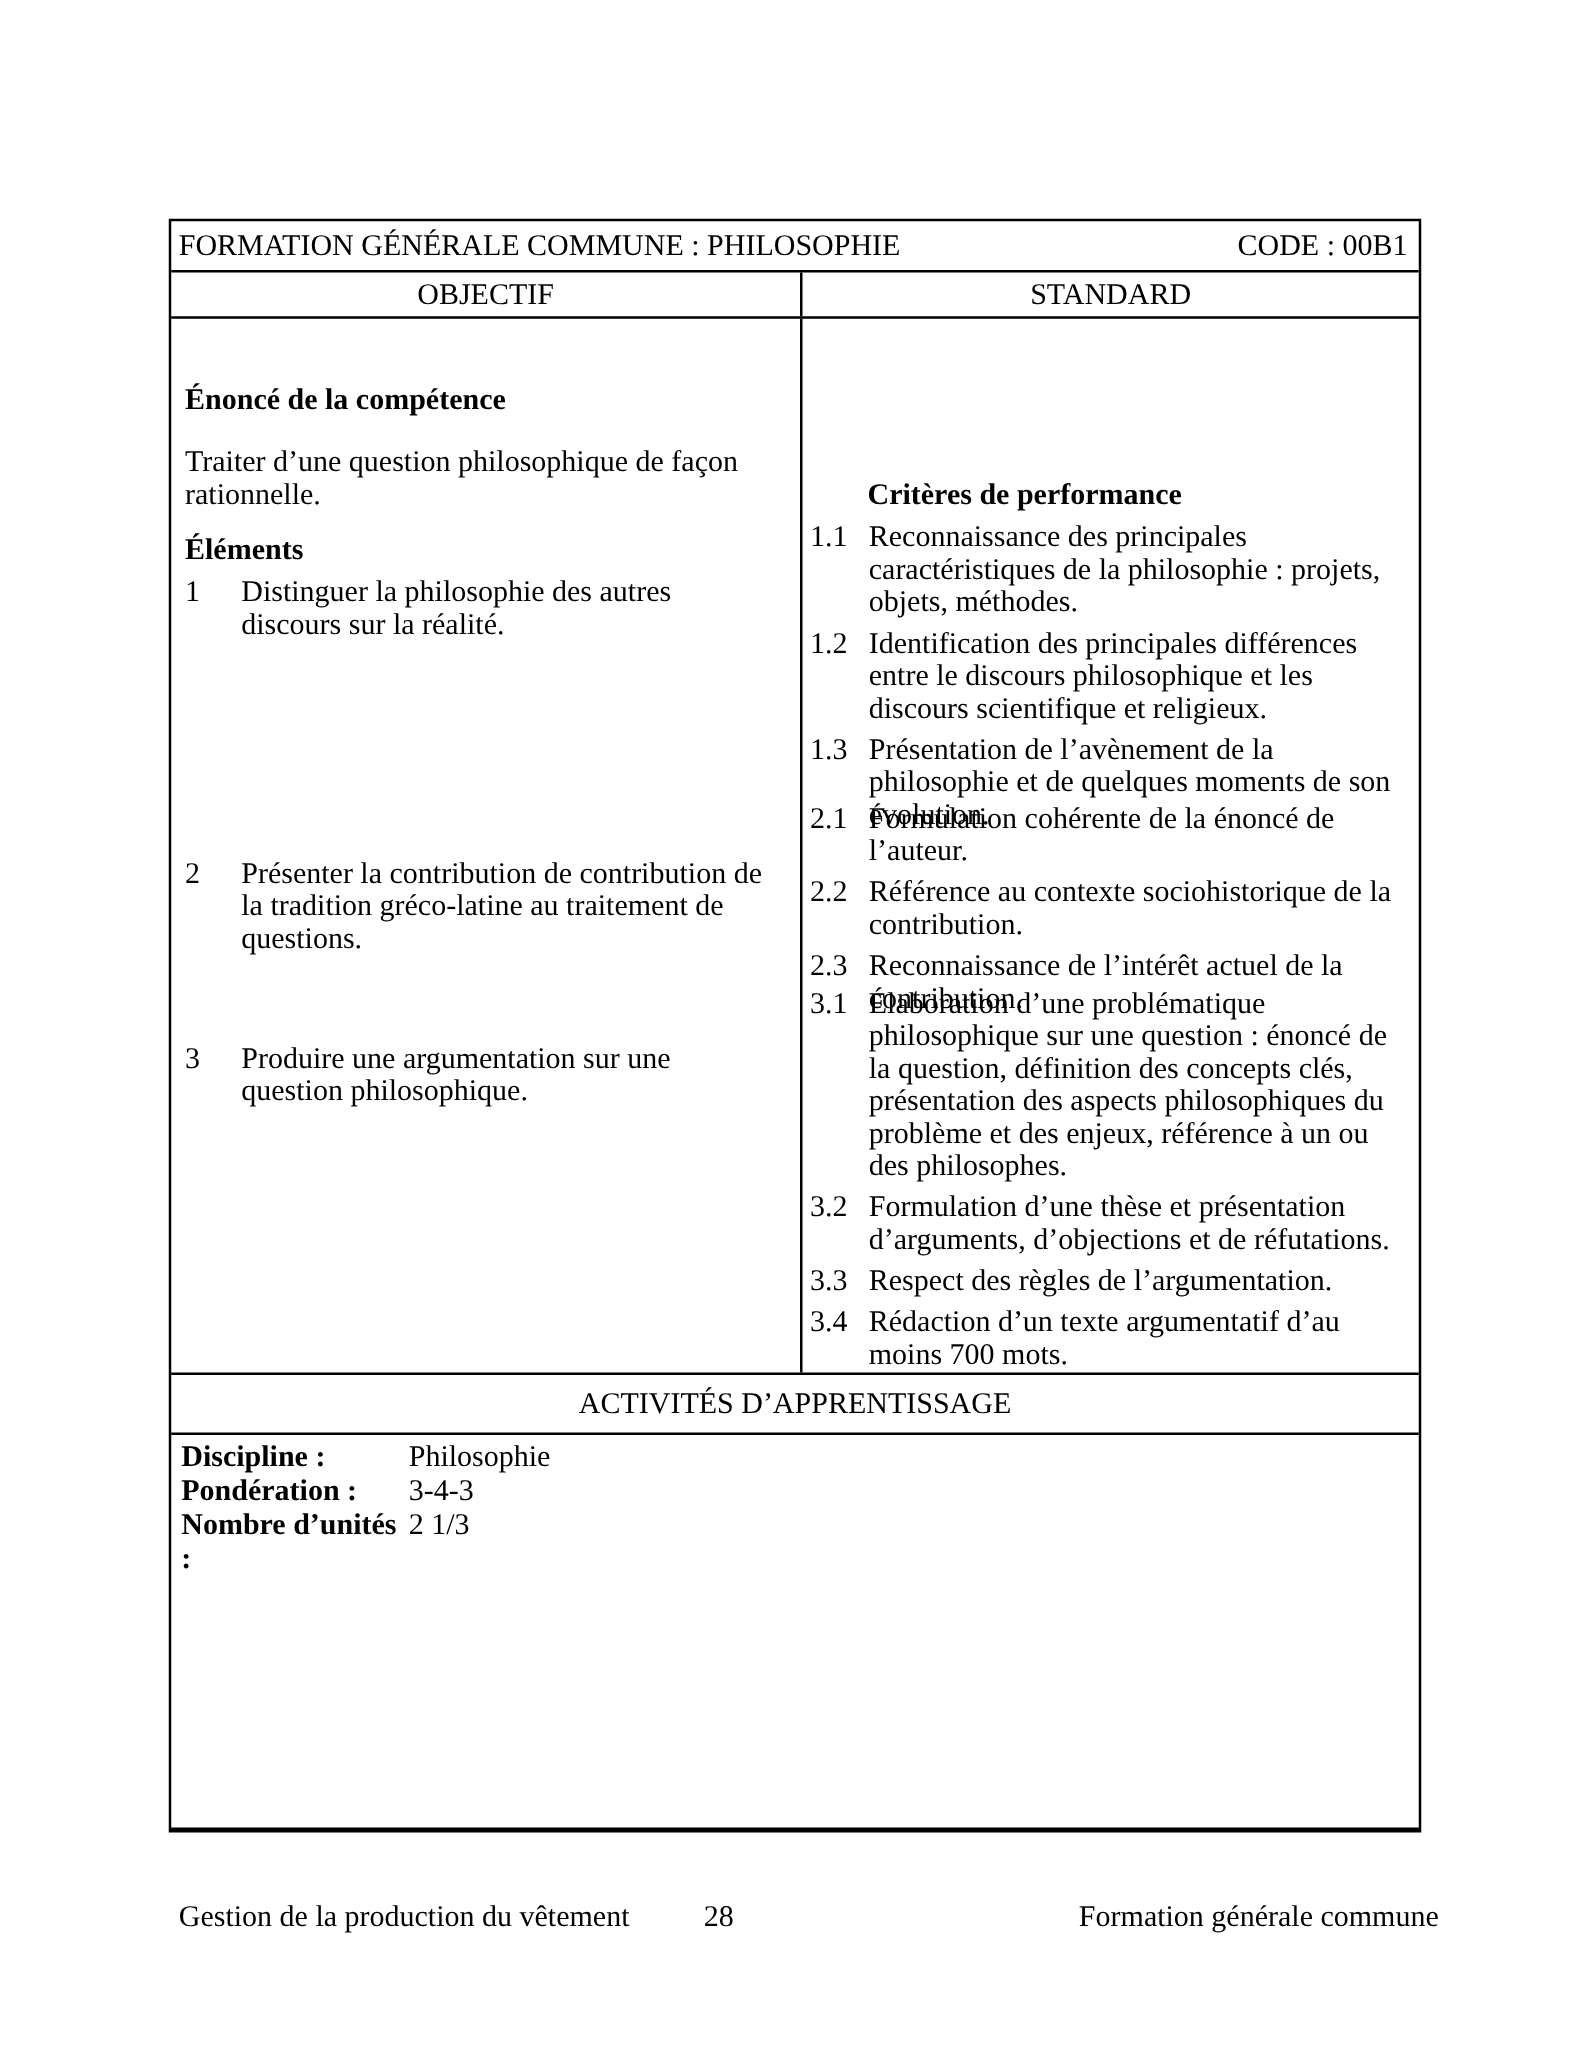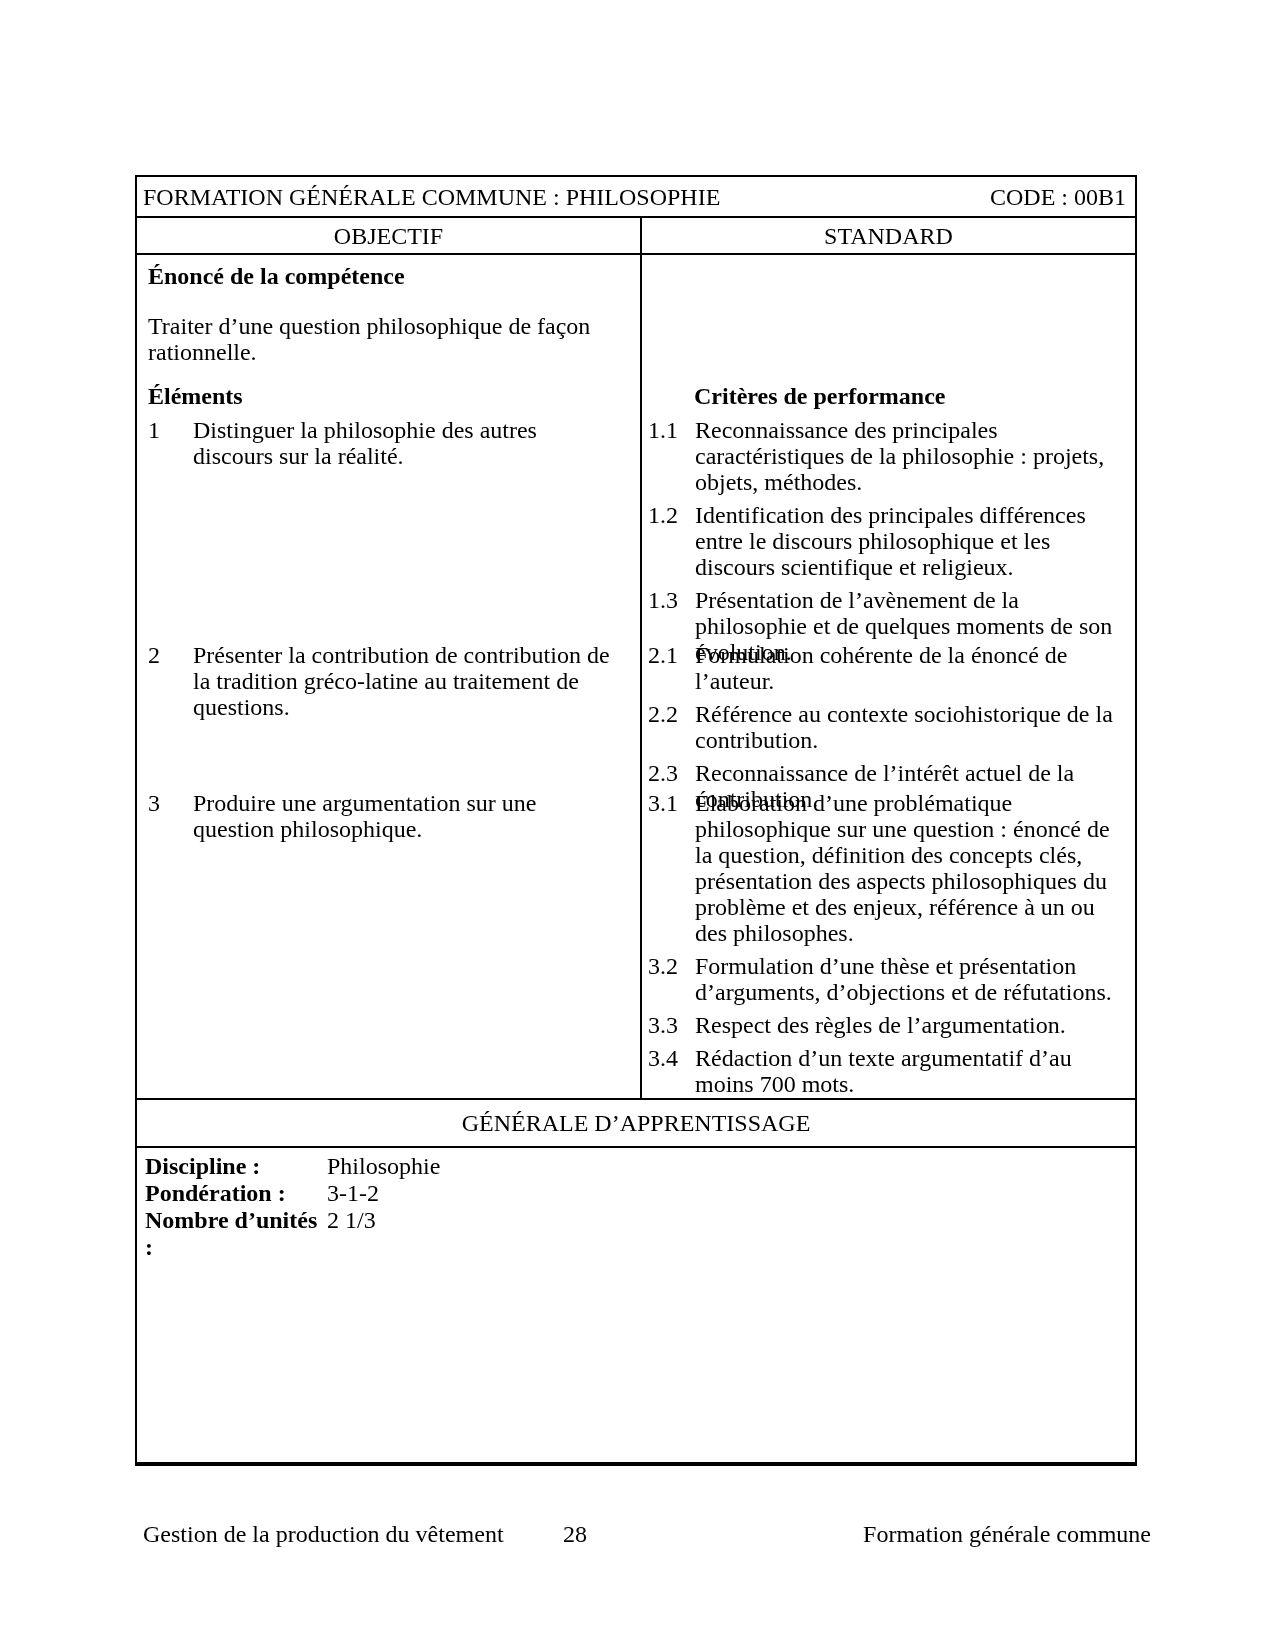--- a/index.html
+++ b/index.html
@@ -49,21 +49,21 @@
     display:flex;
     flex-direction:column;
   }
   .divider {
     position:absolute;
     left:503px; top:0; bottom:0;
     width:2px;
     background:#000;
   }
   .grow { display:flex; }
-  .lcell { width:505px; padding-left:11px; padding-right:28px; }
+  .lcell { width:505px; padding-left:11px; padding-right:28px;margin-top:44px; }
   .rcell { flex:1; padding-left:6px; padding-right:12px; }
   .intro-row { min-height:128px; }
   .intro-row .lcell { padding-top:8px; }
   .para { margin-top:24px; }
   .headings-row { min-height:34px;gap:46px; }
   .g1 { min-height:225px; }
   .g2 { min-height:148px; }
   .g3 { flex:1; }
   .bold { font-weight:bold; }
   .item { display:flex; }
@@ -186,31 +186,31 @@
         </div>
         <div class="crit">
           <span class="cnum">3.4</span>
           <span class="ctext">Rédaction d’un texte argumentatif d’au moins 700 mots.</span>
         </div>
       </div>
     </div>
   </div>
 
   <div class="banner-row">
-    <span>GÉNÉRALE D’APPRENTISSAGE</span>
+    <span>ACTIVITÉS D’APPRENTISSAGE</span>
   </div>
 
   <div class="activities-row">
     <div class="field">
       <span class="flabel">Discipline :</span>
       <span>Philosophie</span>
     </div>
     <div class="field">
       <span class="flabel">Pondération :</span>
-      <span>3-1-2</span>
+      <span>3-4-3</span>
     </div>
     <div class="field">
       <span class="flabel">Nombre d’unités :</span>
       <span>2 1/3</span>
     </div>
   </div>
 
 </div>
 
 <span class="footer-left">Gestion de la production du vêtement</span>

